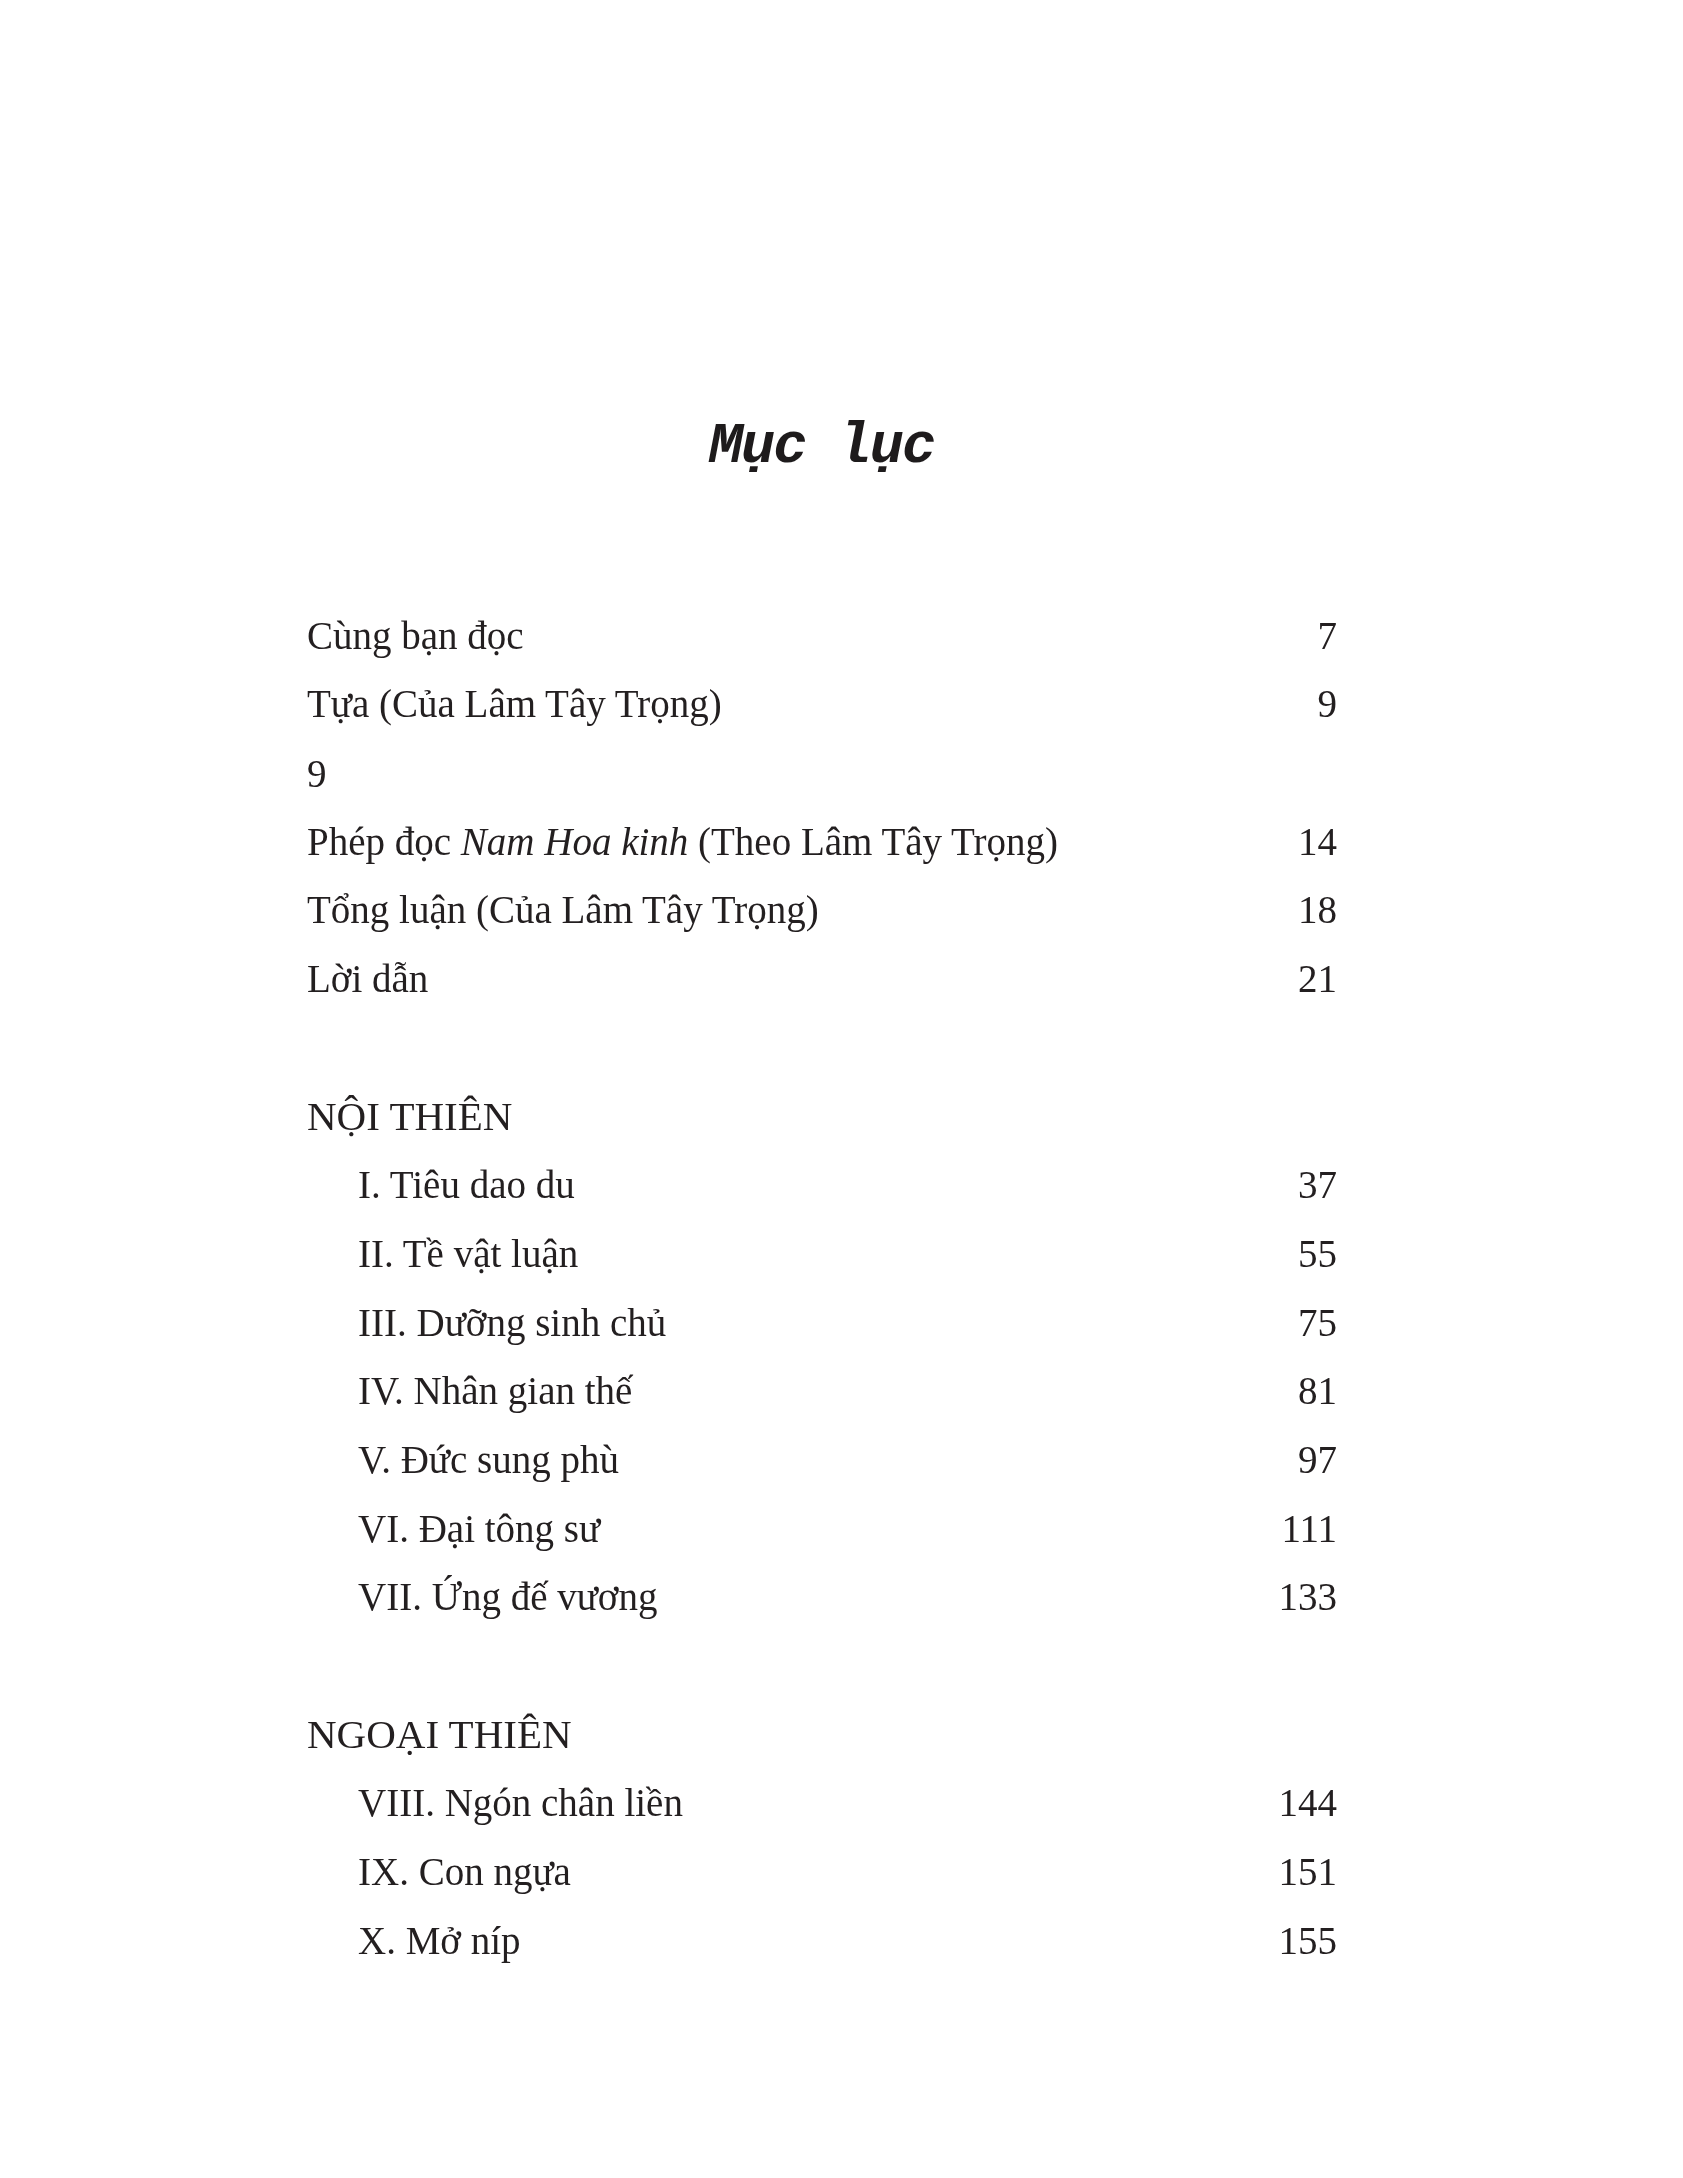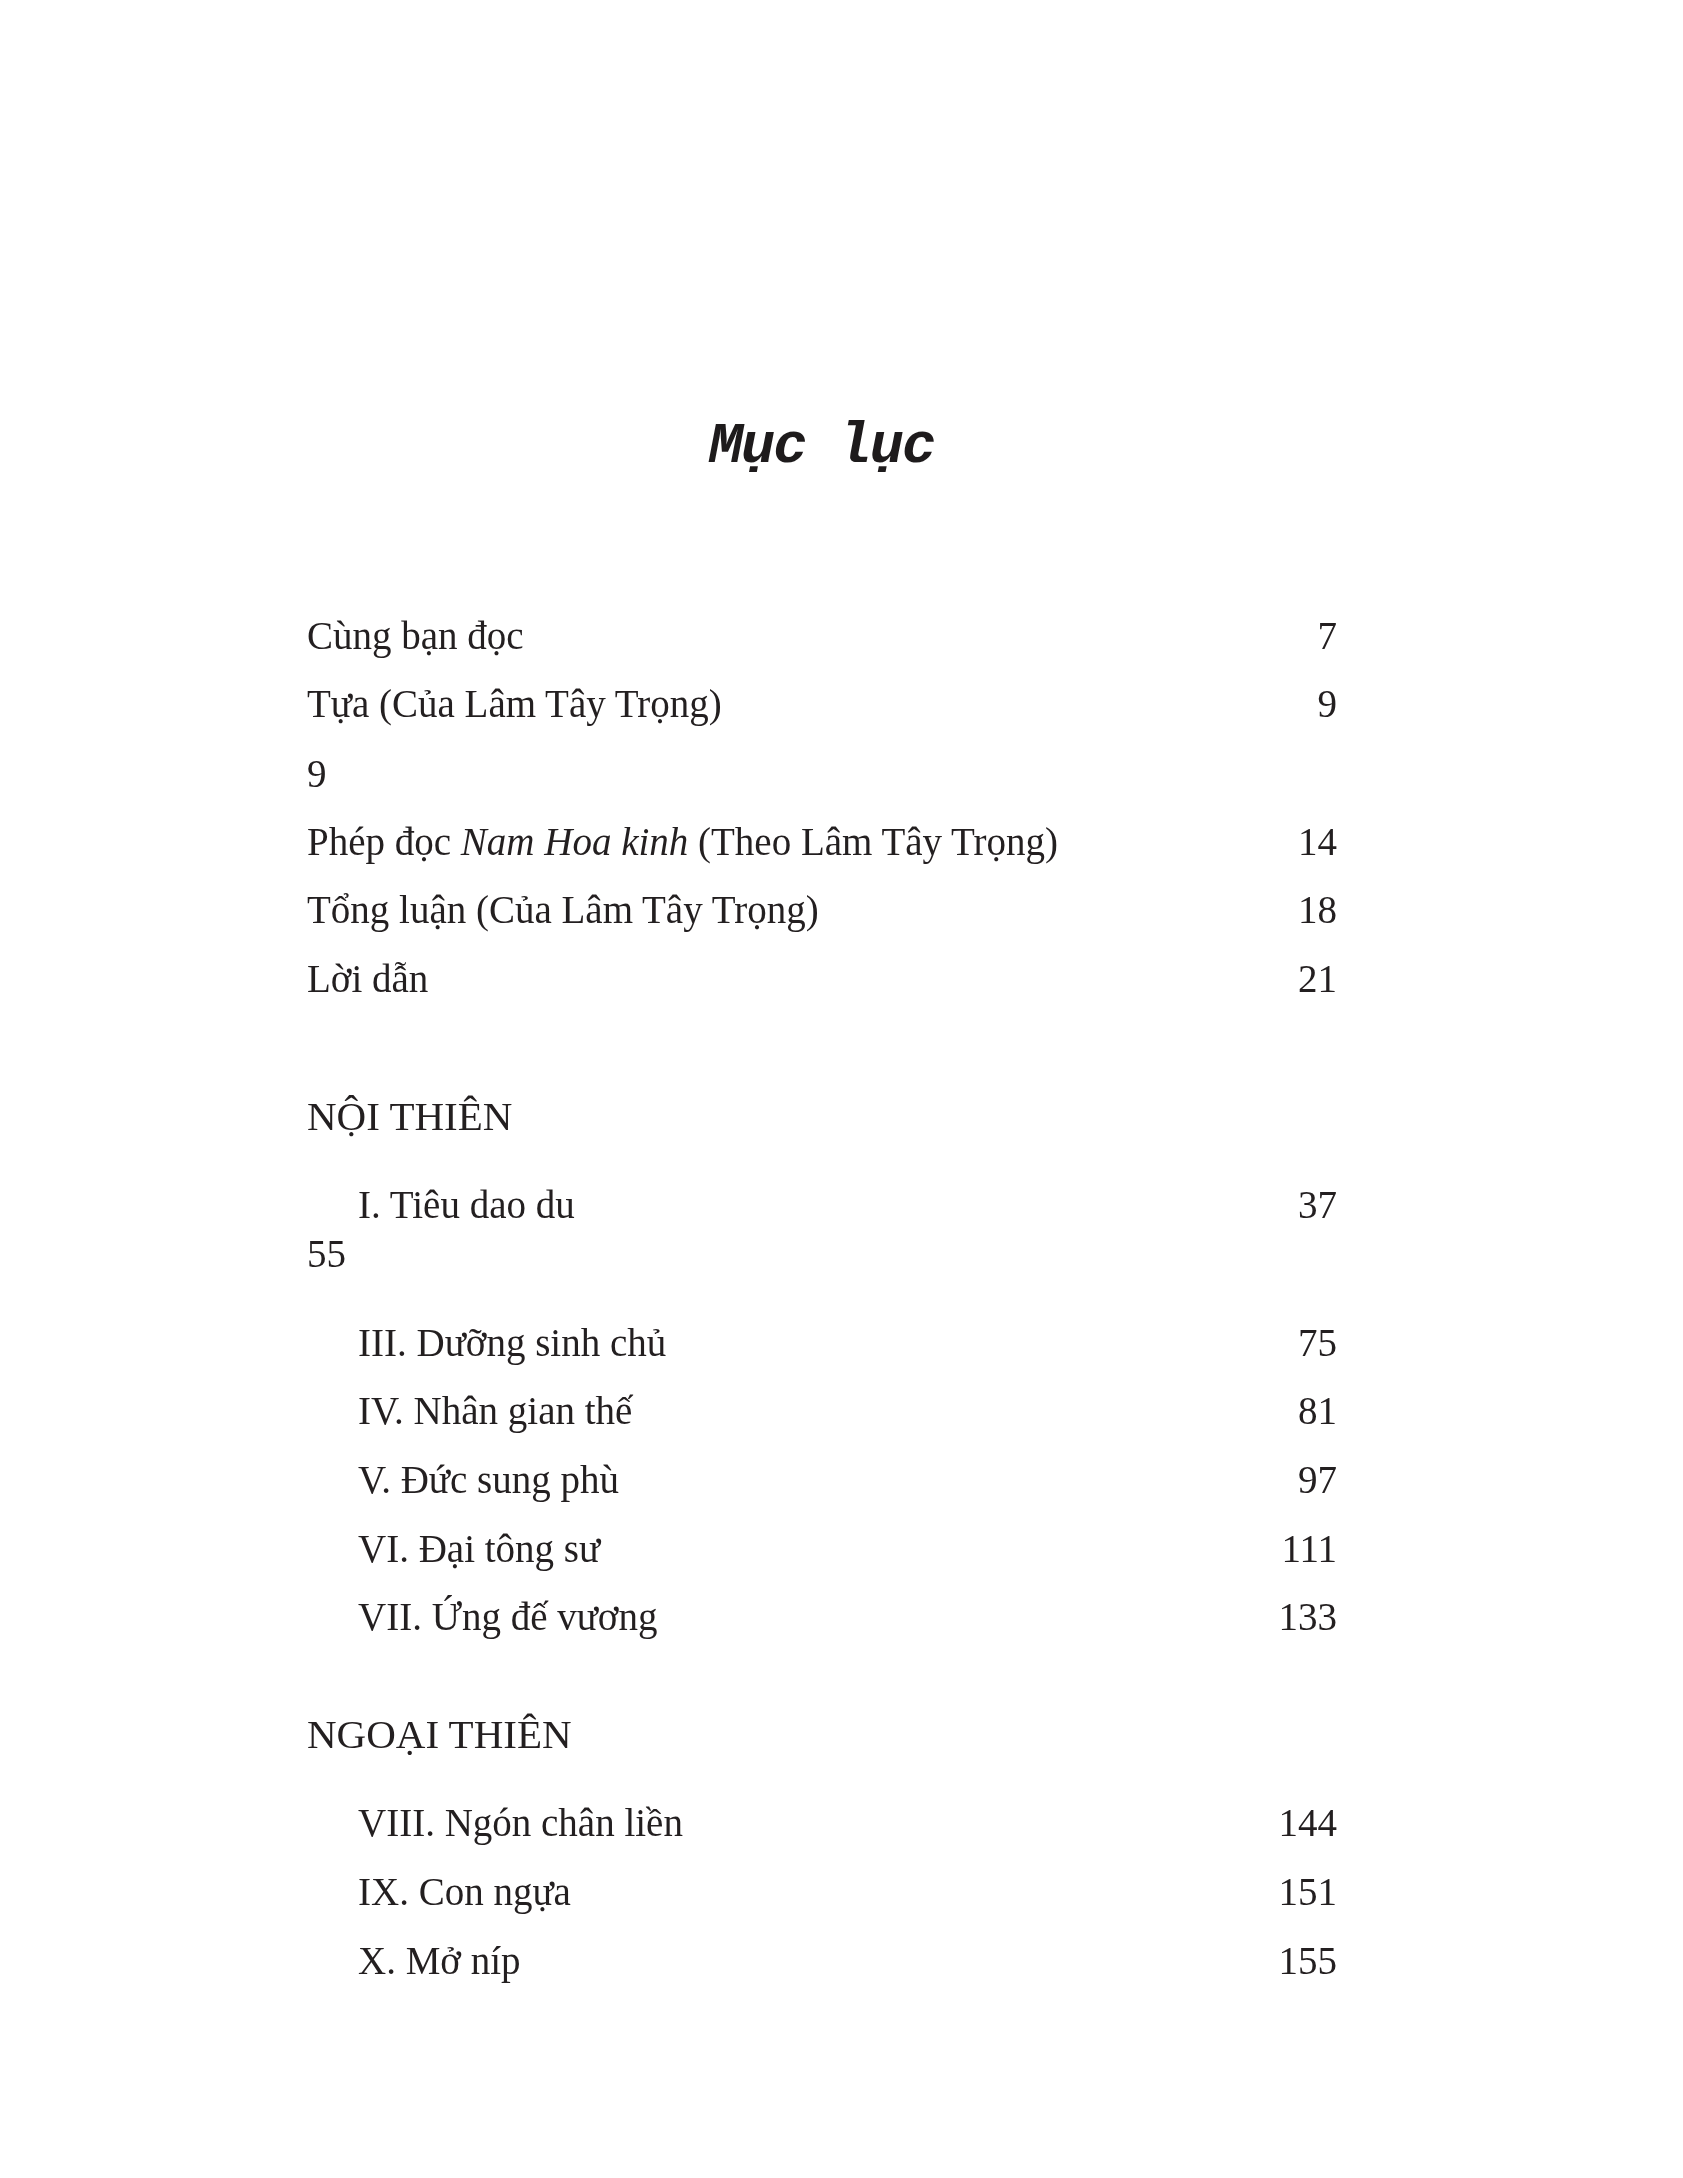--- a/index.html
+++ b/index.html
@@ -44,21 +44,20 @@
       justify-content: space-between;
       align-items: baseline;
       font-size: 39px;
       line-height: 59px;
     }
     .row .label {
       white-space: nowrap;
     }
     .row.sub .label {
       padding-left: 51px;
-      margin-top: 20px;
     }
     .row .page {
       text-align: right;
       white-space: nowrap;
     }
     .section {
       position: absolute;
       left: 0;
       font-size: 41px;
       line-height: 59px;
@@ -97,20 +96,21 @@
     <span class="page">21</span>
   </div>
 
   <div class="section" style="top:1087px">NỘI THIÊN</div>
 
   <div class="row sub" style="top:1155px">
     <span class="label">I. Tiêu dao du</span>
     <span class="page">37</span>
   </div>
   <div class="row sub" style="top:1224px">
+    <span class="label">II. Tề vật luận</span>
     <span class="page">55</span>
   </div>
   <div class="row sub" style="top:1293px">
     <span class="label">III. Dưỡng sinh chủ</span>
     <span class="page">75</span>
   </div>
   <div class="row sub" style="top:1361px">
     <span class="label">IV. Nhân gian thế</span>
     <span class="page">81</span>
   </div>

